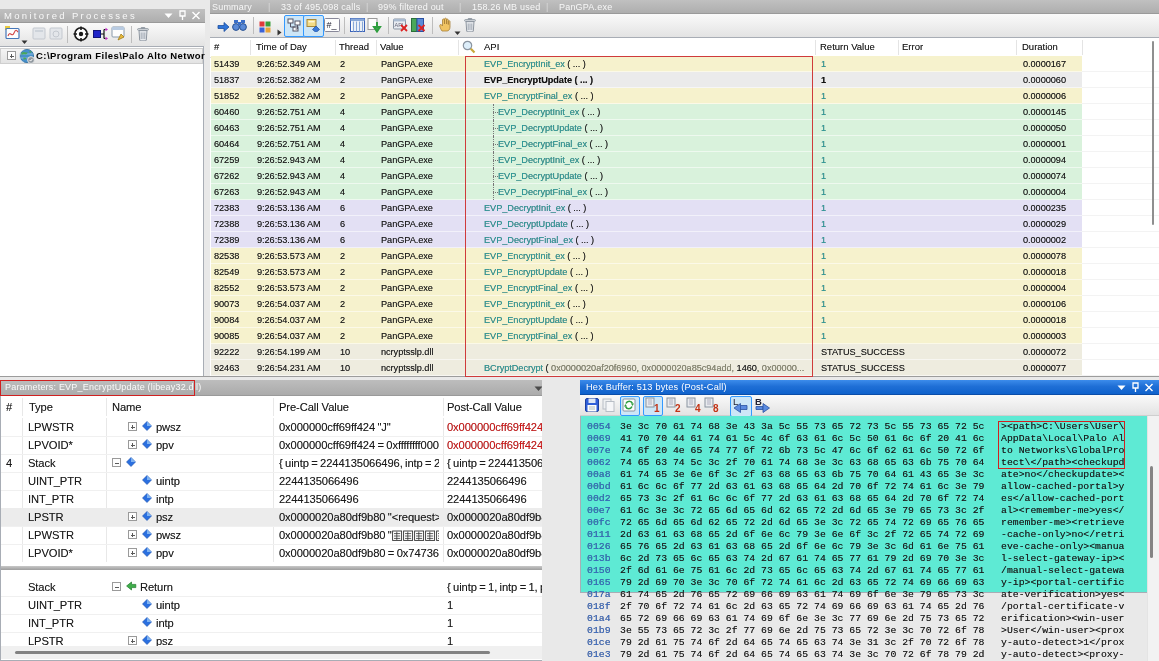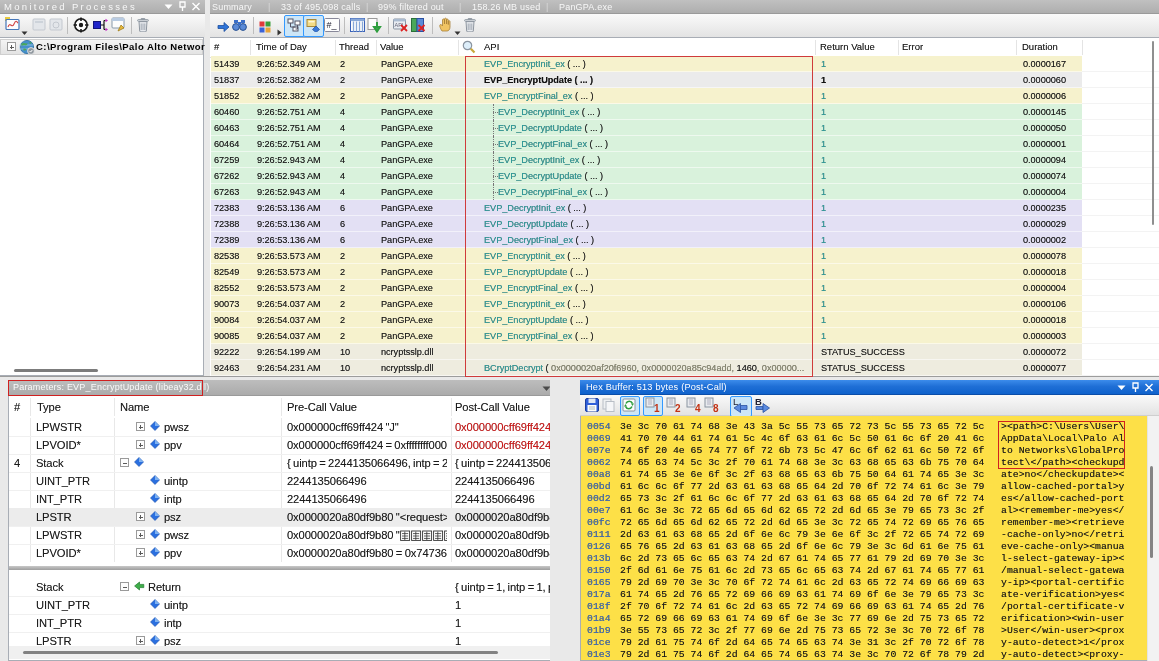--- a/index.html
+++ b/index.html
@@ -9,21 +9,21 @@
  border-bottom:1px solid #9a9a9a;color:#f8f8f8;font-size:9.5px;letter-spacing:.3px}
 .tbar .tt{position:absolute;left:4px;top:0;line-height:14px;white-space:nowrap}
 .tbar .seg{position:absolute;top:0;line-height:14px;white-space:nowrap;font-size:9px;letter-spacing:.2px}
 .btns{position:absolute;top:1px;right:3px;display:flex;gap:4px}
 .btns svg{display:block}
 .tools{position:absolute;left:0;right:0;top:14px;height:23px;background:linear-gradient(#fafafa,#e3e3e3);}
 .tools .sep{position:absolute;top:3px;width:1px;height:17px;background:#bdbdbd}
 .ticon{position:absolute;top:3px}
 .tbox{position:absolute;top:1px;width:19px;height:20px;background:#cde6f7;border:1px solid #3399ff;border-radius:2px}
 
-#mon{left:0;top:0;width:205px;height:376px}
+#mon{left:0;top:9px;width:205px;height:376px}
 #mon .content{position:absolute;left:0;top:37px;width:204px;height:339px;background:#fff;border:1px solid #a8adb5;border-left:none;box-sizing:border-box}
 #treerow{position:absolute;left:0px;top:1px;height:16px;width:203px;background:linear-gradient(#f4f4f4,#e3e3e3);border:1px solid #cfcfcf;box-sizing:border-box}
 #treetext{position:absolute;left:36px;top:1px;font-size:9.5px;font-weight:bold;color:#000;line-height:15px;white-space:nowrap;letter-spacing:.45px}
 #monhs{position:absolute;left:14px;top:331px;width:84px;height:3px;background:#7c7c7c;border-radius:2px}
 
 #sum{left:210px;top:0;width:949px;height:378px}
 #sum .content{position:absolute;left:0;top:37px;width:949px;height:339px;background:#fff;border-top:1px solid #a8adb5;box-sizing:border-box}
 .hdr{position:absolute;left:0;top:0;height:19px;width:949px;background:#fff;border-bottom:1px solid #dfdfdf;font-size:9.5px;color:#1a1a1a;text-shadow:0 0 .4px rgba(0,0,0,.45)}
 .hdr span{position:absolute;top:0;line-height:18px;white-space:nowrap}
 .hdr .vline,.vl2{position:absolute;top:2px;height:15px;width:1px;background:#e4e4e4}
@@ -36,21 +36,21 @@
 .c7{left:812px}
 .apit{color:#2a9d9d}.apic{color:#111;font-weight:bold}
 .pr{color:#1a1a1a}.ar{color:#8b8b74}
 .tl{position:absolute;left:282px;top:0;height:16px;width:0;border-left:1px dotted #777}
 .th{position:absolute;left:282px;top:8px;width:5px;height:0;border-top:1px dotted #777}
 #redbox{position:absolute;left:255px;top:56px;width:346px;height:319px;border:1px solid #cf3b3b;z-index:6}
 #sumvs{position:absolute;left:942px;top:41px;width:2px;height:184px;background:#8f8f8f;border-radius:1px}
 
 #hsplit{position:absolute;left:0;top:376px;width:1159px;height:4px;background:#e9e9e9;border-top:1px solid #9c9c9c}
 
-#par{left:8px;top:380px;width:542px;height:281px}
+#par{left:0;top:380px;width:542px;height:281px}
 #par .ptbar{position:absolute;left:0;top:0;width:577px;height:16px;background:linear-gradient(#bdbdbd,#ababab);border-bottom:1px solid #9a9a9a;box-sizing:border-box}
 #par .tt{position:absolute;left:5px;top:0;line-height:15px;color:#fafafa;font-size:9px;letter-spacing:.2px;white-space:nowrap}
 #parred{position:absolute;left:0px;top:0px;width:195px;height:16px;border:1px solid #d02020;box-sizing:border-box}
 #parbody{position:absolute;left:0;top:16px;width:577px;height:265px;background:#fff;border:1px solid #a8adb5;border-top:none;box-sizing:border-box}
 .phdr{position:absolute;left:0;top:0;width:575px;height:22px;font-size:11.2px;letter-spacing:-0.1px;color:#1a1a1a;text-shadow:0 0 .4px rgba(0,0,0,.4)}
 .phdr span{position:absolute;line-height:22px}
 .pcol{position:absolute;top:2px;bottom:2px;width:1px;background:#e8e8e8}
 .prow{position:absolute;left:0;width:575px;height:18px;font-size:11.2px;letter-spacing:-0.1px;word-spacing:-0.6px;color:#1a1a1a;border-bottom:1px solid #f0f0f0;text-shadow:0 0 .4px rgba(0,0,0,.4)}
 .prow span{line-height:18px;white-space:nowrap}
 .pnum{position:absolute;left:5px}
@@ -65,21 +65,21 @@
 #psep{position:absolute;left:0;top:166px;width:575px;height:16px;background:#fff}
 #psepline{position:absolute;left:0;top:170px;width:575px;height:4px;background:linear-gradient(#c8c8c8,#9e9e9e)}
 #parhs{position:absolute;left:0px;top:250px;width:575px;height:13px;background:#f0f0f0}
 #parhst{position:absolute;left:14px;top:255px;width:475px;height:3px;background:#828282;border-radius:2px}
 #parvs{position:absolute;left:570px;top:104px;width:3px;height:38px;background:#9a9a9a;border-radius:2px}
 
 #hx{left:580px;top:380px;width:579px;height:281px}
 #hx .htbar{position:absolute;left:0;top:0;width:579px;height:15px;background:linear-gradient(#3c8ceb 0%,#1f6fd6 45%,#0f62cc 100%);border-bottom:1px solid #0b4da8;box-sizing:border-box}
 #hx .tt{position:absolute;left:6px;top:0;line-height:15px;color:#fff;font-size:9.2px;letter-spacing:.2px;white-space:nowrap}
 #hxtools{position:absolute;left:0;top:15px;width:579px;height:21px;background:linear-gradient(#fafafa,#e3e3e3);border-bottom:1px solid #cfcfcf;box-sizing:border-box}
-#hxbody{position:absolute;left:0;top:36px;width:579px;height:245px;background:#fde047;border:1px solid #a8adb5;border-top:none;box-sizing:border-box}
+#hxbody{position:absolute;left:0;top:36px;width:579px;height:177px;background:#5eead4;border:1px solid #a8adb5;border-top:none;box-sizing:border-box}
 #hxrows{position:absolute;left:0;top:5px}
 .hxr{position:relative;height:12px;font-family:"Liberation Mono",monospace;font-size:9.8px;line-height:12px;white-space:pre;color:#1c1c1c;text-shadow:0 0 .5px rgba(0,0,0,.55)}
 .ha{position:absolute;left:6px;color:#3a6cc8}
 .hb{position:absolute;left:39px}
 .hc{position:absolute;left:420px}
 #hxred{position:absolute;left:417px;top:5px;width:127px;height:48px;border:1px solid #d02020;box-sizing:border-box}
 #hxvs{position:absolute;left:569px;top:50px;width:3px;height:92px;background:#848484;border-radius:2px}
 #hxvst{position:absolute;left:566px;top:0;width:11px;height:245px;background:#f2f2f2;border-left:1px solid #e4e4e4}
 </style></head>
 <body>
@@ -811,21 +811,21 @@
           <path d="M2 9.5 h7 v3 h-7 z" fill="#5a8ae0" stroke="#2a50a0" stroke-width="0.8" transform="translate(0,1)"></path>
           <path d="M15.5 12 L9 7.5 V16.5 Z" fill="#5a8ae0" stroke="#2a50a0" stroke-width="0.8"></path>
         </svg></span>
   </div>
   <div id="hxbody">
     <div id="hxrows">
 <div class="hxr"><span class="ha">0054</span><span class="hb">3e 3c 70 61 74 68 3e 43 3a 5c 55 73 65 72 73 5c 55 73 65 72 5c</span><span class="hc">&gt;&lt;path&gt;C:\Users\User\</span></div>
 <div class="hxr"><span class="ha">0069</span><span class="hb">41 70 70 44 61 74 61 5c 4c 6f 63 61 6c 5c 50 61 6c 6f 20 41 6c</span><span class="hc">AppData\Local\Palo Al</span></div>
 <div class="hxr"><span class="ha">007e</span><span class="hb">74 6f 20 4e 65 74 77 6f 72 6b 73 5c 47 6c 6f 62 61 6c 50 72 6f</span><span class="hc">to Networks\GlobalPro</span></div>
 <div class="hxr"><span class="ha">0062</span><span class="hb">74 65 63 74 5c 3c 2f 70 61 74 68 3e 3c 63 68 65 63 6b 75 70 64</span><span class="hc">tect\&lt;/path&gt;&lt;checkupd</span></div>
-<div class="hxr"><span class="ha">00a8</span><span class="hb">61 74 65 3e 6e 6f 3c 2f 63 68 65 63 6b 75 50 64 61 74 65 3e 3c</span><span class="hc">ate&gt;no&lt;/checkupdate&gt;&lt;</span></div>
+<div class="hxr"><span class="ha">00a8</span><span class="hb">61 74 65 3e 6e 6f 3c 2f 63 68 65 63 6b 75 70 64 61 43 65 3e 3c</span><span class="hc">ate&gt;no&lt;/checkupdate&gt;&lt;</span></div>
 <div class="hxr"><span class="ha">00bd</span><span class="hb">61 6c 6c 6f 77 2d 63 61 63 68 65 64 2d 70 6f 72 74 61 6c 3e 79</span><span class="hc">allow-cached-portal&gt;y</span></div>
 <div class="hxr"><span class="ha">00d2</span><span class="hb">65 73 3c 2f 61 6c 6c 6f 77 2d 63 61 63 68 65 64 2d 70 6f 72 74</span><span class="hc">es&lt;/allow-cached-port</span></div>
 <div class="hxr"><span class="ha">00e7</span><span class="hb">61 6c 3e 3c 72 65 6d 65 6d 62 65 72 2d 6d 65 3e 79 65 73 3c 2f</span><span class="hc">al&gt;&lt;remember-me&gt;yes&lt;/</span></div>
 <div class="hxr"><span class="ha">00fc</span><span class="hb">72 65 6d 65 6d 62 65 72 2d 6d 65 3e 3c 72 65 74 72 69 65 76 65</span><span class="hc">remember-me&gt;&lt;retrieve</span></div>
 <div class="hxr"><span class="ha">0111</span><span class="hb">2d 63 61 63 68 65 2d 6f 6e 6c 79 3e 6e 6f 3c 2f 72 65 74 72 69</span><span class="hc">-cache-only&gt;no&lt;/retri</span></div>
 <div class="hxr"><span class="ha">0126</span><span class="hb">65 76 65 2d 63 61 63 68 65 2d 6f 6e 6c 79 3e 3c 6d 61 6e 75 61</span><span class="hc">eve-cache-only&gt;&lt;manua</span></div>
 <div class="hxr"><span class="ha">013b</span><span class="hb">6c 2d 73 65 6c 65 63 74 2d 67 61 74 65 77 61 79 2d 69 70 3e 3c</span><span class="hc">l-select-gateway-ip&gt;&lt;</span></div>
 <div class="hxr"><span class="ha">0150</span><span class="hb">2f 6d 61 6e 75 61 6c 2d 73 65 6c 65 63 74 2d 67 61 74 65 77 61</span><span class="hc">/manual-select-gatewa</span></div>
 <div class="hxr"><span class="ha">0165</span><span class="hb">79 2d 69 70 3e 3c 70 6f 72 74 61 6c 2d 63 65 72 74 69 66 69 63</span><span class="hc">y-ip&gt;&lt;portal-certific</span></div>
 <div class="hxr"><span class="ha">017a</span><span class="hb">61 74 65 2d 76 65 72 69 66 69 63 61 74 69 6f 6e 3e 79 65 73 3c</span><span class="hc">ate-verification&gt;yes&lt;</span></div>

